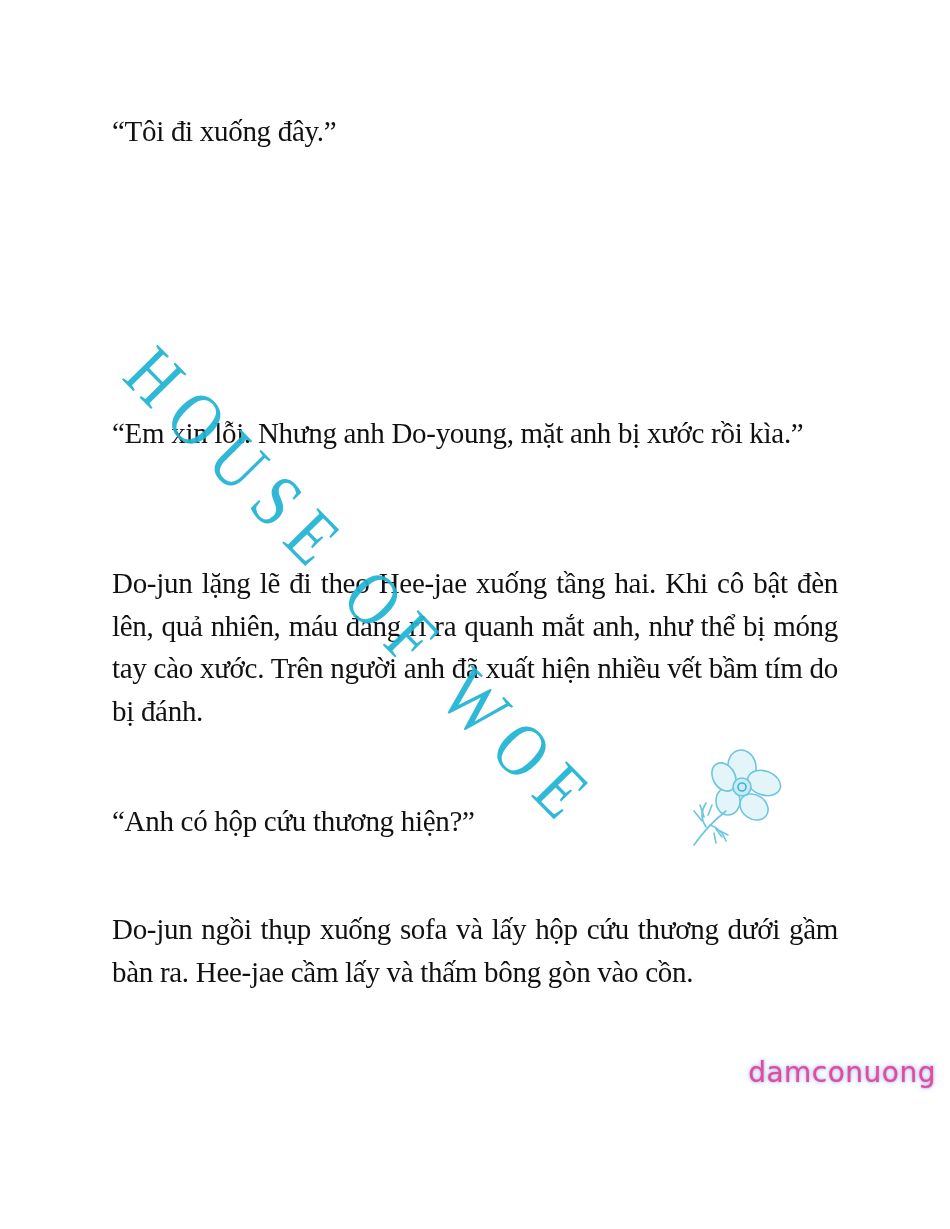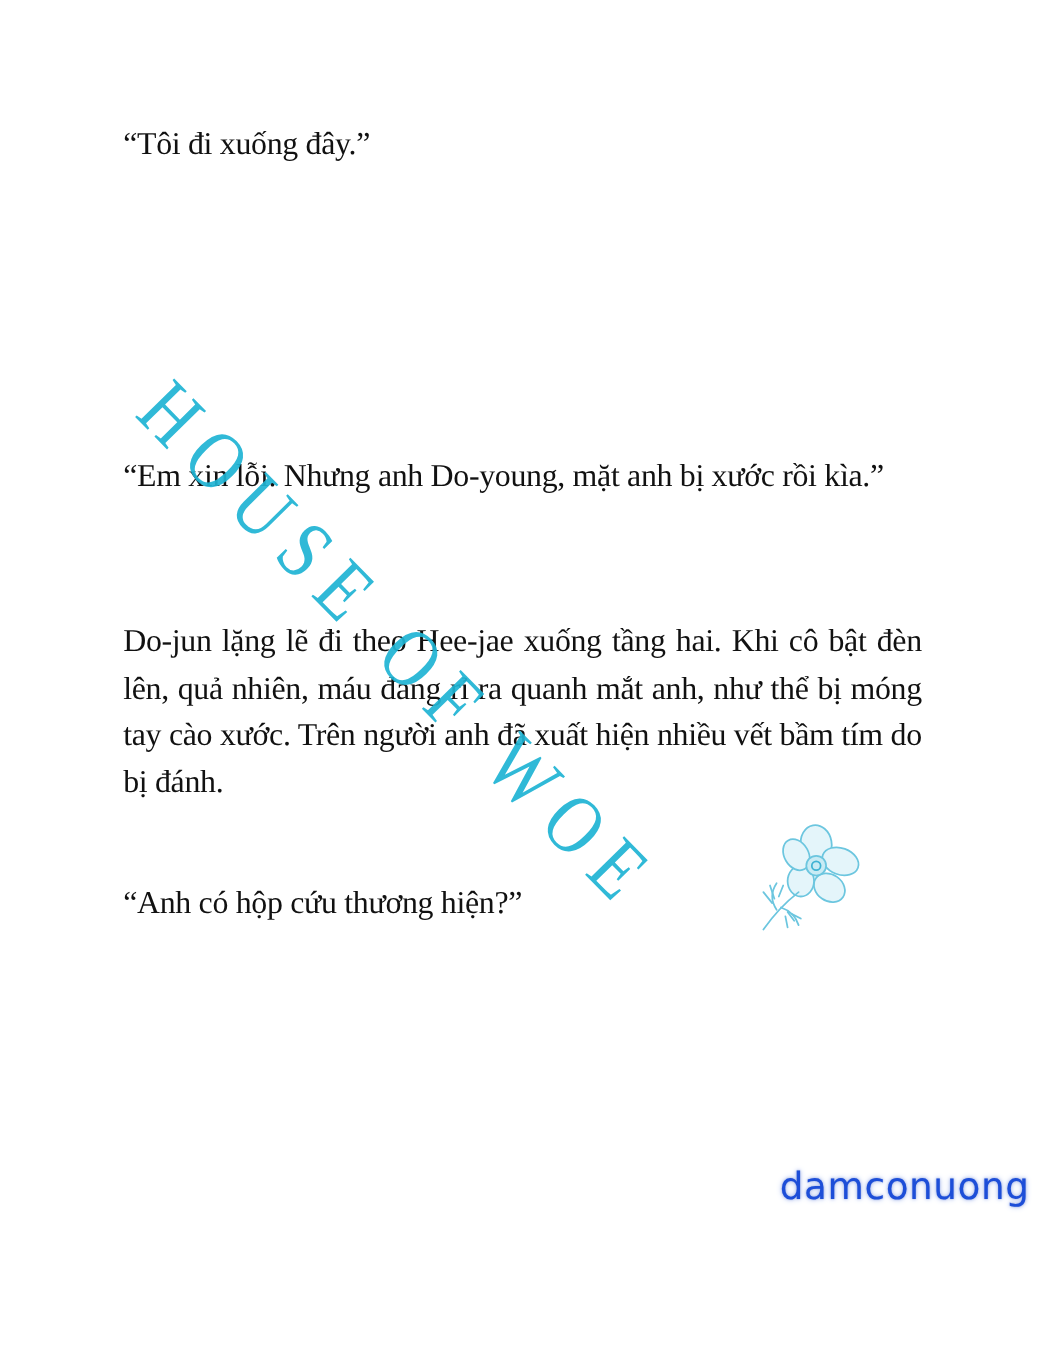--- a/index.html
+++ b/index.html
@@ -59,37 +59,38 @@
     position: absolute;
     left: 676px;
     top: 745px;
     width: 110px;
     height: 105px;
     pointer-events: none;
   }
   .site-mark {
     position: absolute;
     right: 14px;
-    bottom: 0;
+    bottom: 10px;
     font-family: "DejaVu Sans", sans-serif;
-    font-size: 34px;
-    color: #1d4ed8;
+    font-size: 28px;
+    color: #ec4899;
     letter-spacing: 0.5px;
     text-shadow: 0 0 3px #9fb2e8, 0 0 6px #c3cff2, 0 0 1px #8ea2de;
   }
 </style>
 </head>
 <body>
 
 <div class="page">
 
   <p class="para p1 nojust">“Tôi đi xuống đây.”</p>
   <p class="para p3">“Em xin lỗi. Nhưng anh Do-young, mặt anh bị xước rồi kìa.”</p>
   <p class="para p4">Do-jun lặng lẽ đi theo Hee-jae xuống tầng hai. Khi cô bật đèn lên, quả nhiên, máu đang rỉ ra quanh mắt anh, như thể bị móng tay cào xước. Trên người anh đã xuất hiện nhiều vết bầm tím do bị đánh.</p>
   <p class="para p5 nojust">“Anh có hộp cứu thương hiện?”</p>
+  <p class="para p6">Do-jun ngồi thụp xuống sofa và lấy hộp cứu thương dưới gầm bàn ra. Hee-jae cầm lấy và thấm bông gòn vào cồn.</p>
 
   <div class="wm">HOUSE OF WOE</div>
 
   <svg class="flower" viewBox="0 0 110 105">
     <g fill="none" stroke="#6cc6df" stroke-width="1.6" stroke-linecap="round">
 
       <ellipse cx="66" cy="22" rx="14" ry="17" transform="rotate(-10 66 22)" fill="#e4f5fa"></ellipse>
       <ellipse cx="88" cy="38" rx="17" ry="12" transform="rotate(20 88 38)" fill="#e4f5fa"></ellipse>
       <ellipse cx="78" cy="62" rx="15" ry="12" transform="rotate(35 78 62)" fill="#e4f5fa"></ellipse>
       <ellipse cx="52" cy="56" rx="12" ry="14" fill="#e4f5fa"></ellipse>

